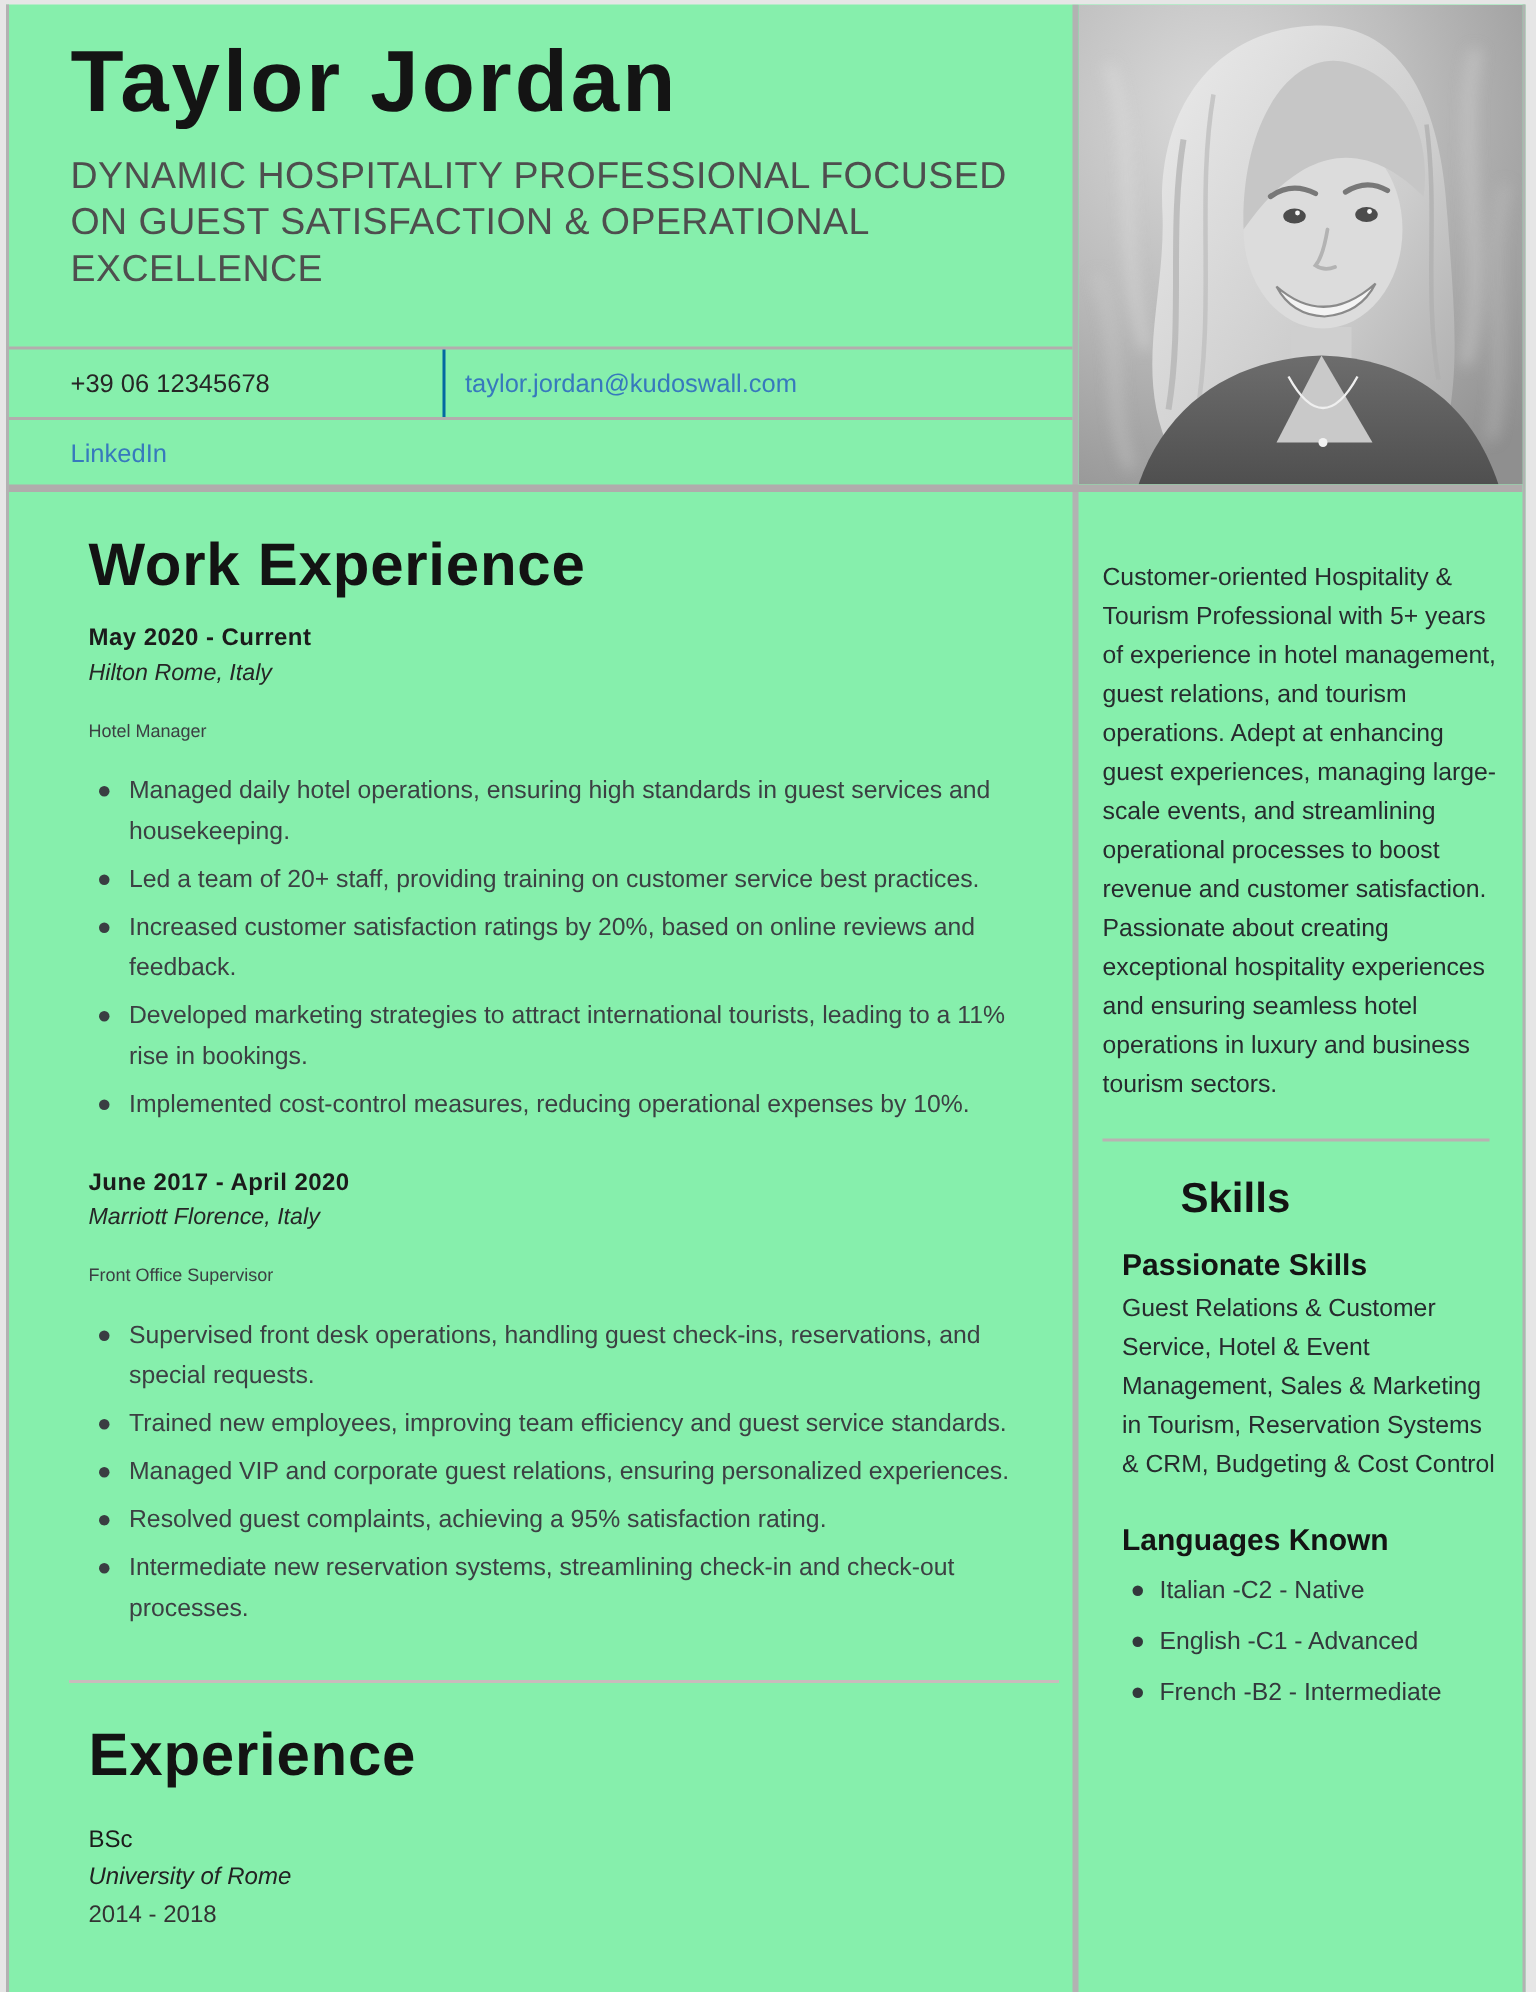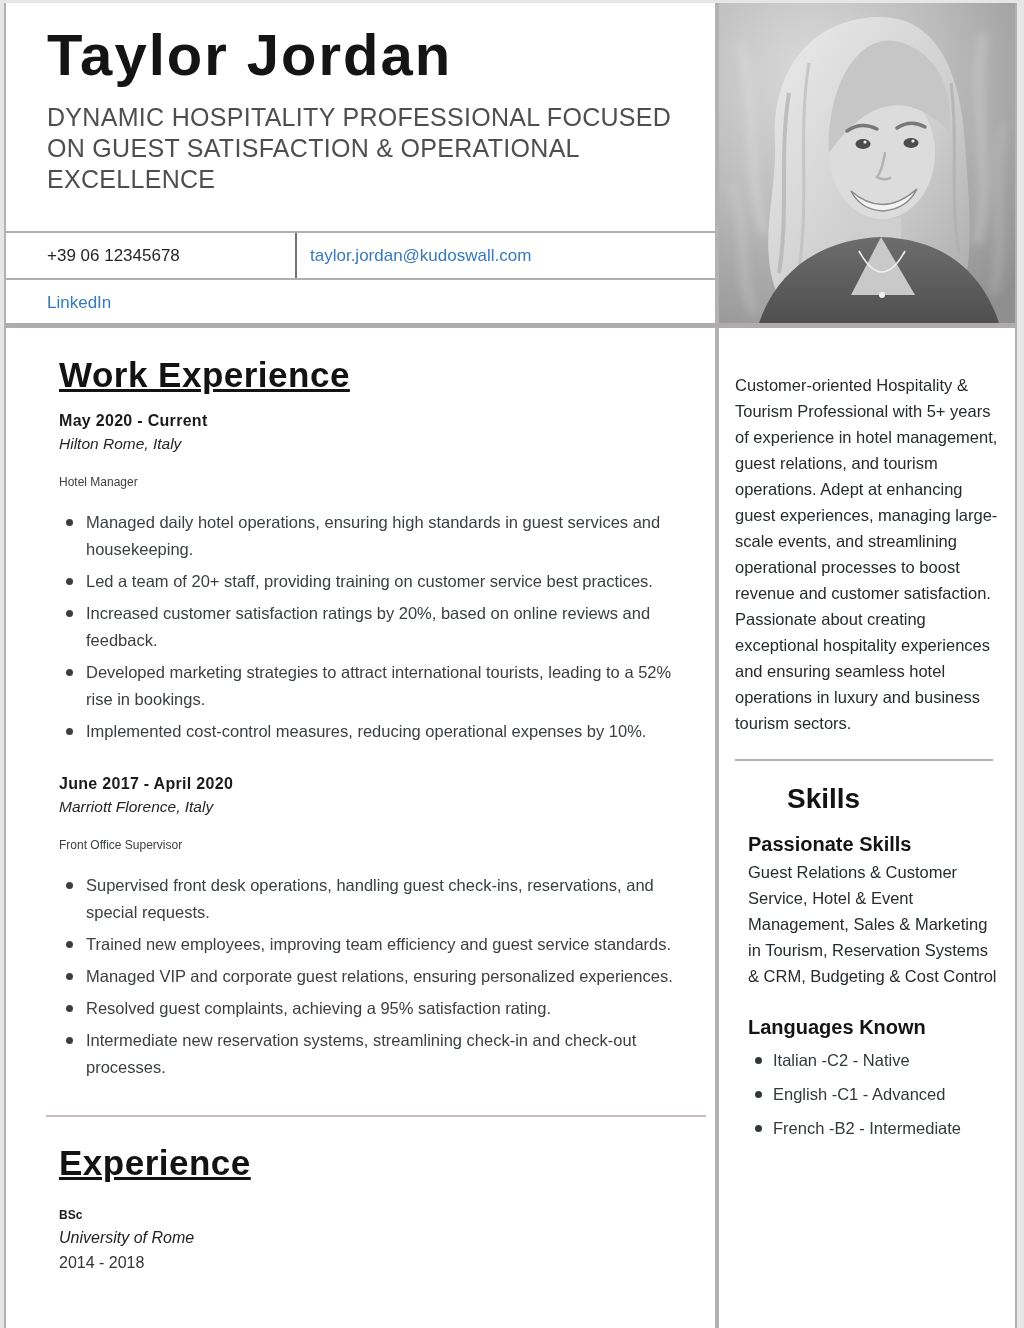--- a/index.html
+++ b/index.html
@@ -4,71 +4,71 @@
 <style>
   * { margin:0; padding:0; box-sizing:border-box; }
   html,body { width:1024px; height:1328px; }
   body {
     position:relative; background:#e6e6e6; overflow:hidden;
     font-family:"Liberation Sans","DejaVu Sans",sans-serif;
     -webkit-font-smoothing:antialiased;
   }
   .page {
     position:absolute; left:4px; top:3px; width:1013px; height:1325px;
-    background:#ffffff; border-left:2px solid #b2b2b2; border-right:2px solid #b2b2b2;
+    background:#86efac; border-left:2px solid #b2b2b2; border-right:2px solid #b2b2b2;
     overflow:hidden;
   }
   
   .header-text { position:absolute; left:0; top:0; width:709px; }
   .name {
     margin:18px 20px 0 41px; font-size:58px; font-weight:700;
     letter-spacing:2px; color:#141414; white-space:nowrap;
   }
   .tagline {
     margin:14px 30px 0 41px; font-size:25px; line-height:31px;
     font-weight:500; color:#4e4e4e; letter-spacing:0.3px;
   }
   
   .contact { position:absolute; left:0; top:228px; width:709px; border-top:2px solid #b3adad; }
   .contact-row1 { display:flex; height:47px; border-bottom:2px solid #b3adad; }
   .cell-phone {
-    width:291px; border-right:2px solid #737373; display:flex; align-items:center;
+    width:291px; border-right:2px solid #0369a1; display:flex; align-items:center;
     padding-left:41px; font-size:17px; color:#262626;
   }
   .cell-email { flex:1; display:flex; align-items:center; padding-left:13px; }
   .contact-row2 { height:45px; display:flex; align-items:center; padding-left:41px; }
   .link { color:#3779bd; font-size:17px; text-decoration:none; cursor:pointer; }
   
   .photo { position:absolute; left:713px; top:0; width:300px; height:320px; overflow:hidden; }
   .photo svg { display:block; width:100%; height:100%; }
   
   .vdiv { position:absolute; left:709px; top:0; width:4px; height:100%; background:#b2b2b2; }
   .hdiv { position:absolute; left:0; top:320px; width:100%; height:5px; background:#b0acac; }
   
   .col-left { position:absolute; left:0; top:325px; width:709px; padding:27px 14px 0 53px; }
   .col-right { position:absolute; left:713px; top:325px; width:300px; padding:27px 18px 0 16px; }
-  h2.section { font-size:35px; font-weight:700; color:#131313; letter-spacing:0.5px;text-decoration:underline; }
+  h2.section { font-size:40px; font-weight:700; color:#131313; letter-spacing:0.5px; }
   
   .job { margin-top:17px; }
   .job + .job { margin-top:30px; }
   .job-dates { font-size:16px; font-weight:700; color:#1b1b1b; letter-spacing:0.3px; }
   .job-company { margin-top:5px; font-size:15.5px; font-style:italic; color:#262626; }
   .job-role { margin-top:22px; font-size:12px; color:#3c4043; }
   ul.bullets { margin-top:20px; list-style:none; padding-left:27px; }
   ul.bullets li {
     position:relative; font-size:16.5px; line-height:27px; color:#3c4043;
     margin-bottom:5px; max-width:596px;
   }
   ul.bullets li::before {
     content:""; position:absolute; left:-20px; top:10px;
     width:7px; height:7px; border-radius:50%; background:#3a3e42;
   }
   .divider-left { margin:34px 0 0 -13px; width:660px; height:2px; background:#c9bcbc; }
   .edu-heading { margin-top:26px; }
-  .edu-degree { margin-top:25px; font-size:12px; font-weight:700; color:#1b1b1b; }
+  .edu-degree { margin-top:25px; font-size:16px; font-weight:400; color:#1b1b1b; }
   .edu-school { margin-top:7px; font-size:16px; font-style:italic; color:#222; }
   .edu-years { margin-top:7px; font-size:16px; color:#333; }
   
   .summary-text { margin-top:17px; font-size:16.5px; line-height:26px; color:#272b2e; width:263px; }
   .divider-right { margin-top:23px; width:258px; height:2px; background:#b9b2b2; }
   .skills-block { padding-left:13px; }
   h3.skills-heading { margin-top:22px; font-size:28px; font-weight:700; color:#131313;margin-left:39px; }
   .skills-sub { margin-top:18px; font-size:20px; font-weight:700; color:#141414; }
   .skills-text { margin-top:3px; font-size:16.5px; line-height:26px; color:#272b2e; width:250px; }
   .lang-heading { margin-top:27px; font-size:20px; font-weight:700; color:#141414; }
@@ -169,21 +169,21 @@
     <h2 class="section">Work Experience</h2>
 
     <div class="job">
       <div class="job-dates">May 2020 - Current</div>
       <div class="job-company">Hilton Rome, Italy</div>
       <div class="job-role">Hotel Manager</div>
       <ul class="bullets">
         <li>Managed daily hotel operations, ensuring high standards in guest services and housekeeping.</li>
         <li>Led a team of 20+ staff, providing training on customer service best practices.</li>
         <li>Increased customer satisfaction ratings by 20%, based on online reviews and feedback.</li>
-        <li>Developed marketing strategies to attract international tourists, leading to a 52% rise in bookings.</li>
+        <li>Developed marketing strategies to attract international tourists, leading to a 11% rise in bookings.</li>
         <li>Implemented cost-control measures, reducing operational expenses by 10%.</li>
       </ul>
     </div>
 
     <div class="job">
       <div class="job-dates">June 2017 - April 2020</div>
       <div class="job-company">Marriott Florence, Italy</div>
       <div class="job-role">Front Office Supervisor</div>
       <ul class="bullets">
         <li>Supervised front desk operations, handling guest check-ins, reservations, and special requests.</li>

